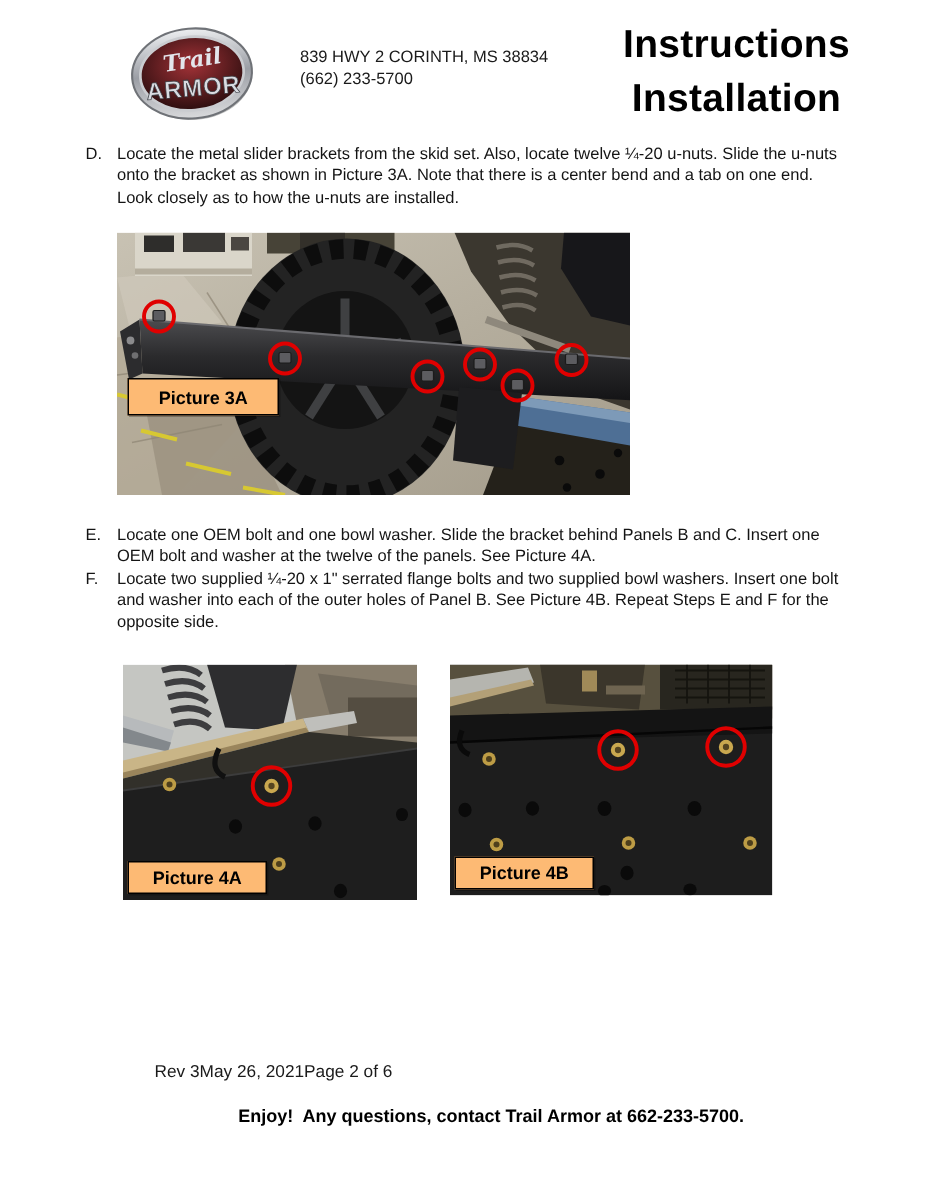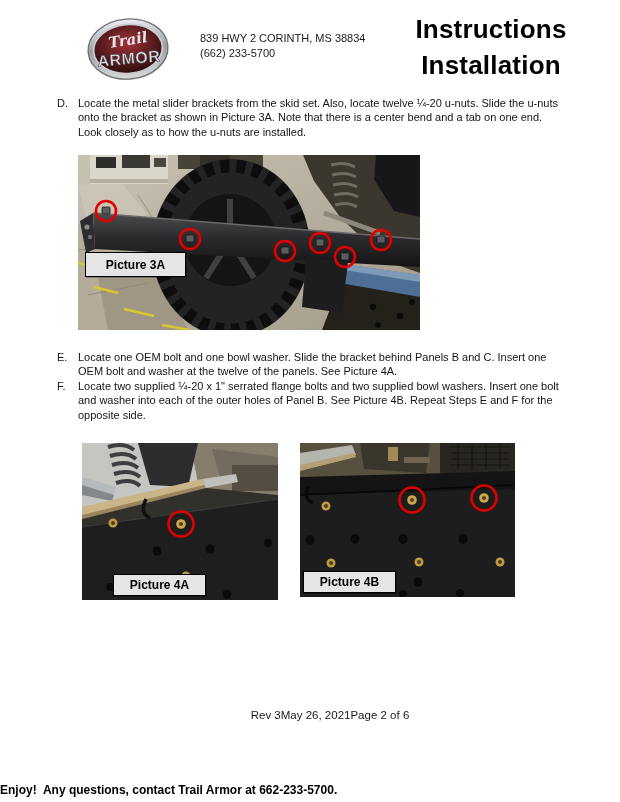--- a/index.html
+++ b/index.html
@@ -21,33 +21,33 @@
   .step-text{width:484px;flex:none;}
   #step-d{left:57px;top:96px;width:505px;}
   #steps-ef{left:57px;top:350px;width:505px;}
   
   .figure{overflow:hidden;}
   #fig-3a{left:78px;top:155px;width:342px;height:175px;}
   #fig-4a{left:82px;top:443px;width:196px;height:157px;}
   #fig-4b{left:300px;top:443px;width:215px;height:154px;text-decoration:underline;}
   .figure svg{display:block;}
   .pic-label{
-    position:absolute;background:#e5e5e5;border:1.6px solid #000;
+    position:absolute;background:#fdba74;border:1.6px solid #000;
     font-size:12px;font-weight:bold;color:#000;
     display:flex;align-items:center;justify-content:center;
     box-shadow:1px 1px 0 rgba(0,0,0,0.25);
   }
   #fig-3a .pic-label{left:7px;top:97px;width:99px;height:23px;}
-  #fig-4a .pic-label{left:3px;top:131px;width:91px;height:20px;margin-left:28px;}
+  #fig-4a .pic-label{left:3px;top:131px;width:91px;height:20px;}
   #fig-4b .pic-label{left:3px;top:128px;width:91px;height:20px;}
   
-  .footer-row{left:0;top:709px;width:620px;display:flex;justify-content:center;
+  .footer-row{left:0;top:709px;width:620px;display:flex;justify-content:flex-start;
     box-sizing:border-box;padding:0 63px 0 103px;font-size:11.5px;color:#1a1a1a;}
-  .footer-note{left:0;top:737px;width:496px;text-align:left;font-size:12px;
-    font-weight:bold;color:#000;white-space:pre-wrap;margin-top:46px;}
+  .footer-note{left:0;top:737px;width:496px;text-align:right;font-size:12px;
+    font-weight:bold;color:#000;white-space:pre-wrap;}
 </style>
 </head>
 <body>
 
 <div class="abs logo">
   <svg width="84" height="66" viewBox="0 0 84 66">
     <defs>
       <linearGradient id="lgSilver" x1="0" y1="0" x2="0" y2="1">
         <stop offset="0" stop-color="#eceef0"></stop>
           <stop offset="0.5" stop-color="#9b9ea5"></stop>

